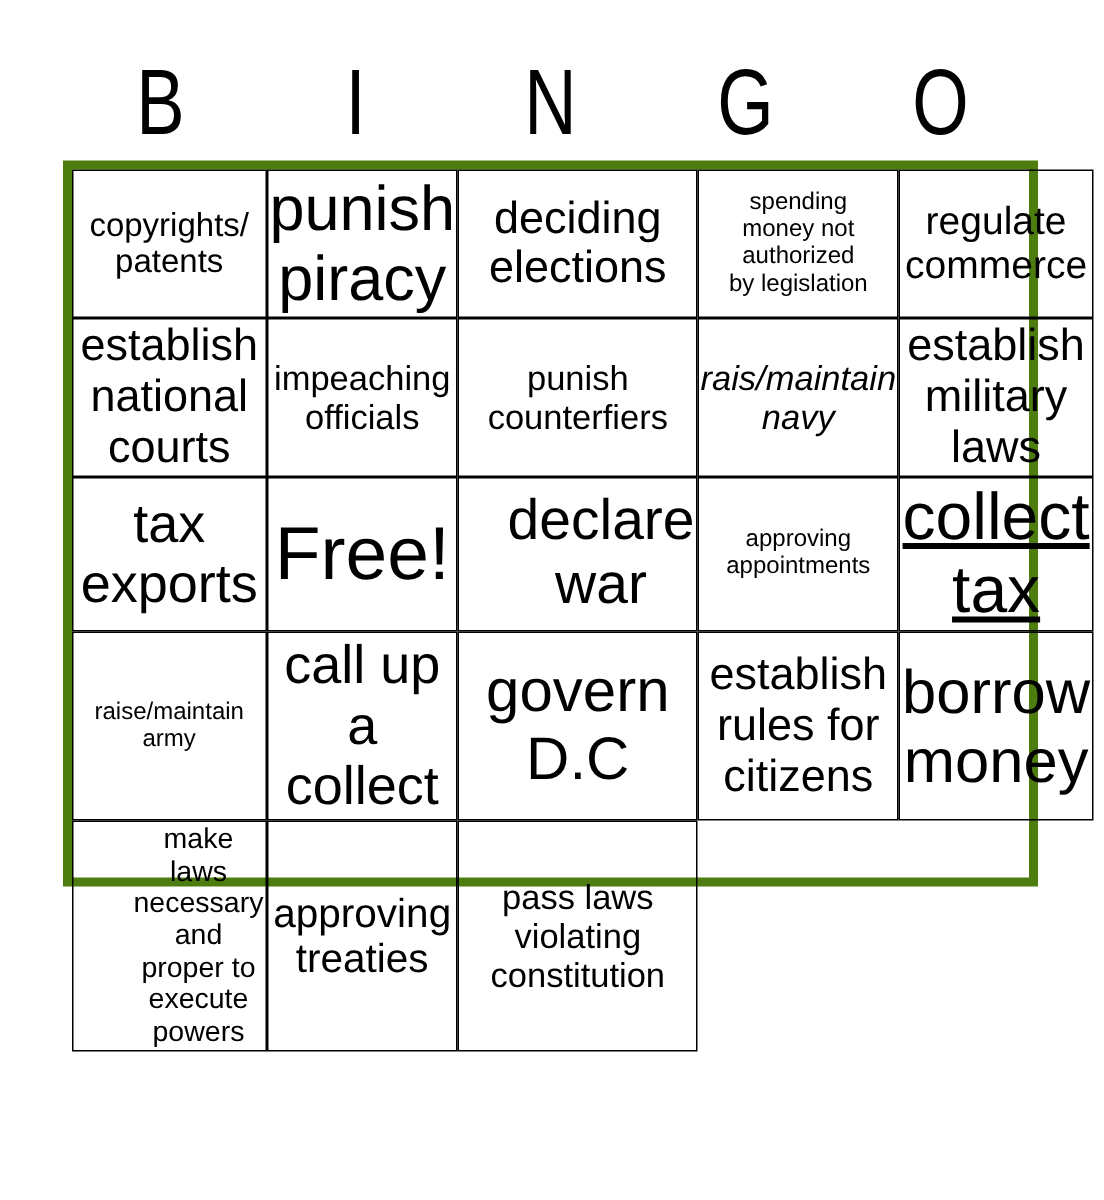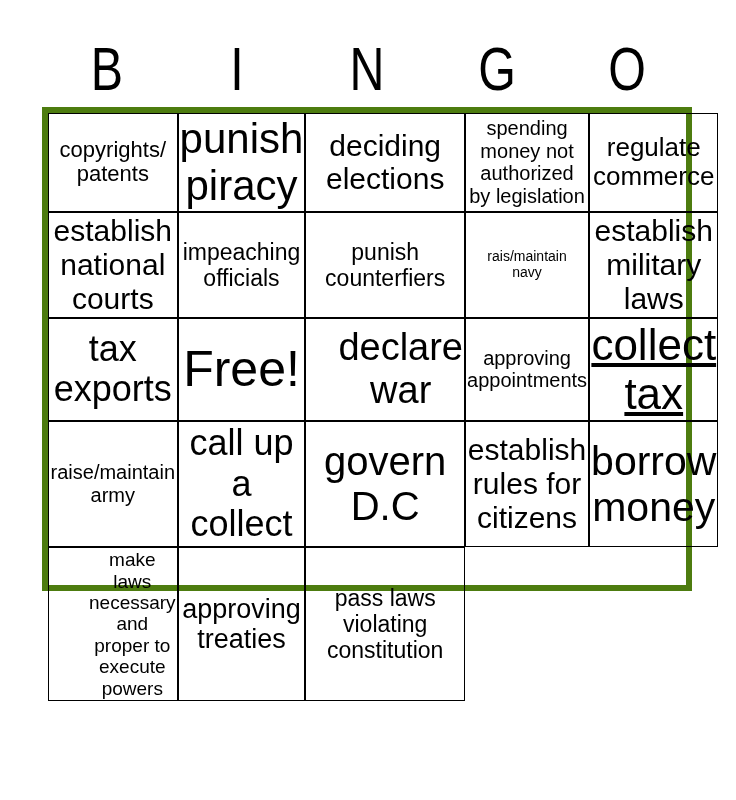--- a/index.html
+++ b/index.html
@@ -50,22 +50,22 @@
     display: flex;
     align-items: center;
     justify-content: center;
     text-align: center;
     white-space: pre-line;
     line-height: 1.13;
     padding: 1px;
     overflow: visible;
   }
   .f19 { font-size: 19px; padding-left: 40px; }
-  .f20 { font-size: 20px; }
-  .f21 { font-size: 14px; }
+  .f20 { font-size: 16px; }
+  .f21 { font-size: 23px; font-style: italic; }
   .f22 { font-size: 22px; }
   .f23 { font-size: 23px; }
   .f26 { font-size: 26px; }
   .f27 { font-size: 27px; }
   .f28 { font-size: 28px; }
   .f30 { font-size: 30px; }
   .f34 { font-size: 34px; }
   .f36 { font-size: 36px; }
   .f38 { font-size: 38px; padding-left: 32px; }
   .f40 { font-size: 40px; }

